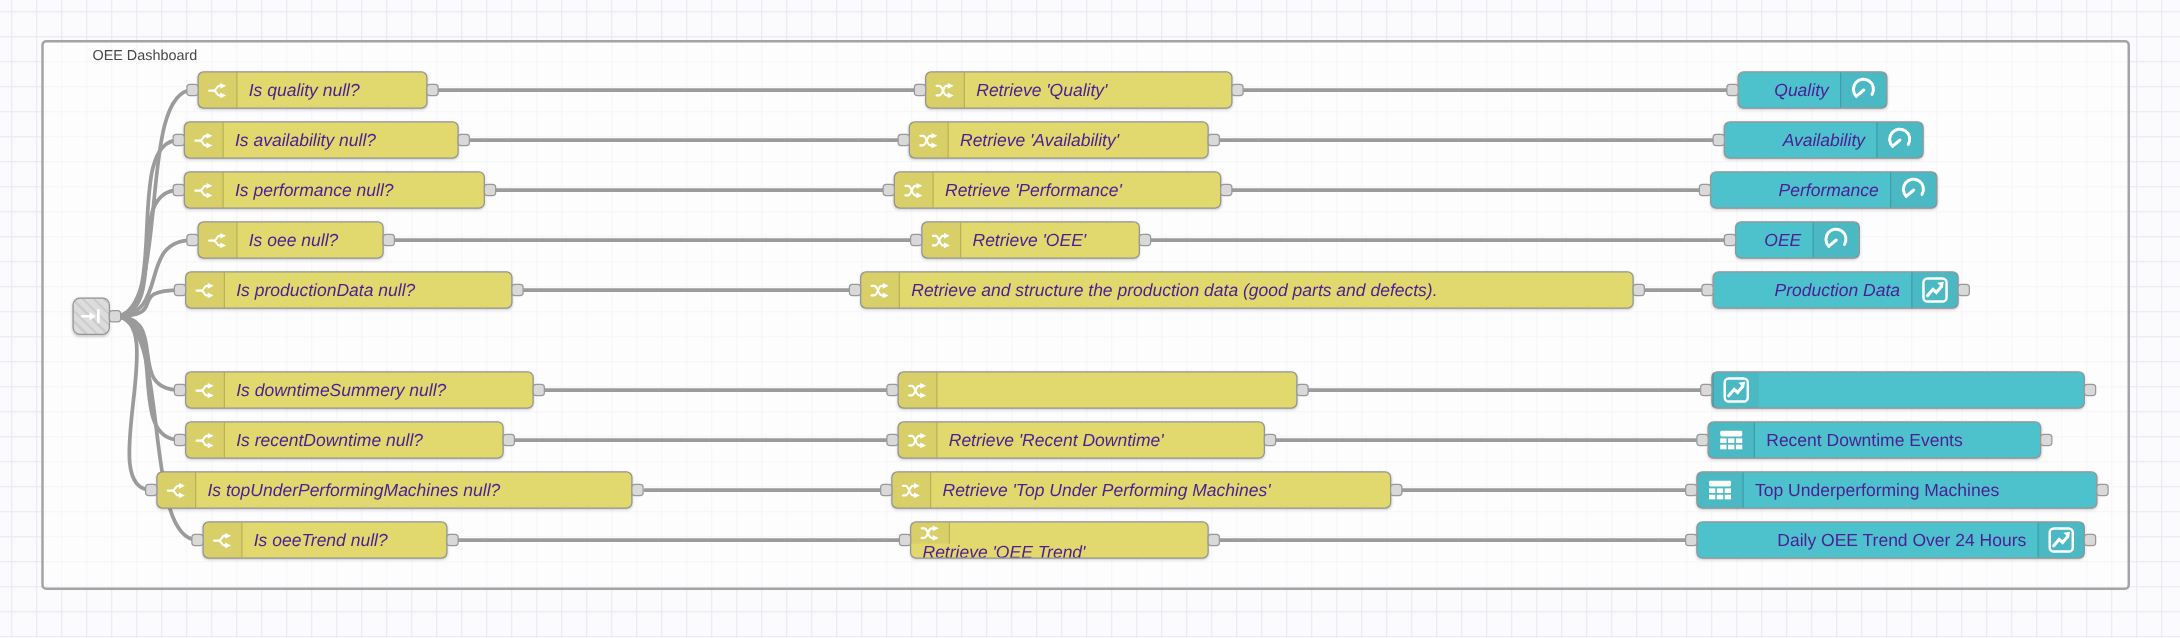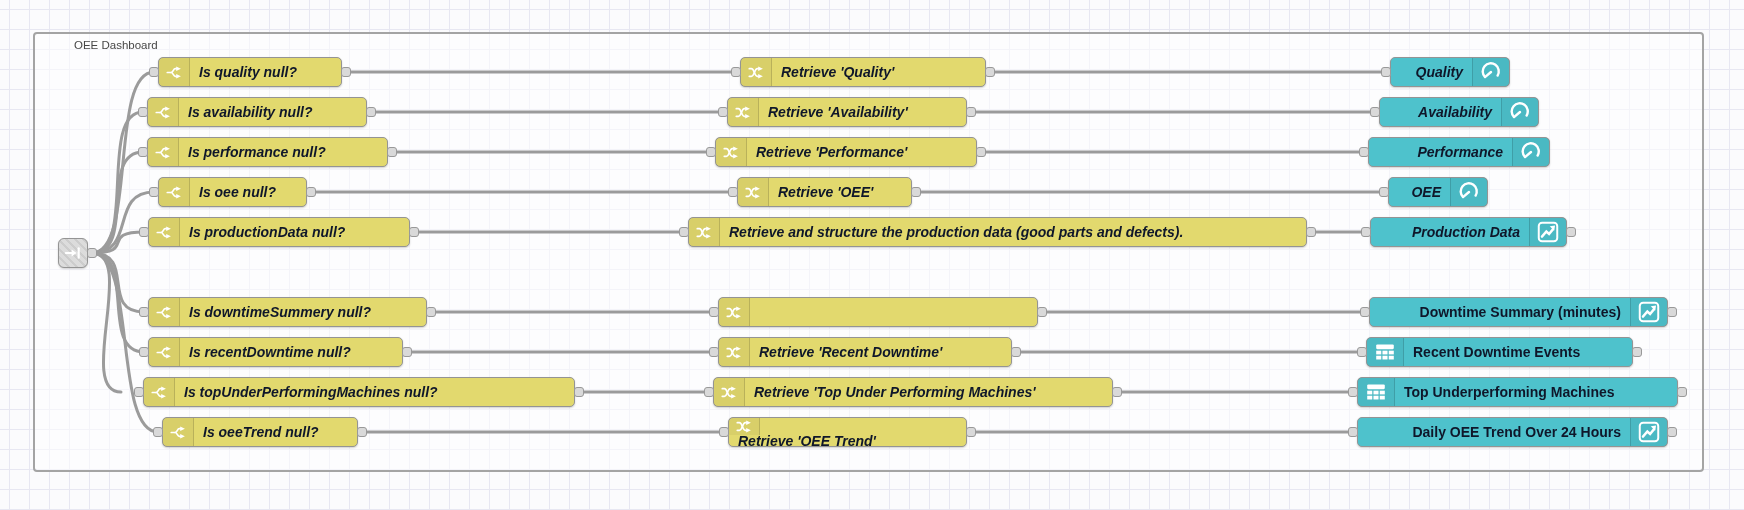--- a/index.html
+++ b/index.html
@@ -57,25 +57,24 @@
     flex:0 0 auto;
   }
   .node .icon-area.side-left{width:30px;border-right:1px solid rgba(0,0,0,0.14);background:rgba(0,0,0,0.045);}
   .node .icon-area.side-right{width:36px;border-left:1px solid rgba(0,0,0,0.14);background:rgba(0,0,0,0.045);}
   .node .icon-area.side-only{width:100%;background:transparent;}
   .ui-node .icon-area.side-left{width:36px;}
   .node .label{
     flex:1 1 auto;
     display:flex;align-items:center;
     font-size:14px;
-    color:#0f172a;
+    color:#4c1d95;
     padding:0 9px;
     white-space:nowrap;
     overflow:hidden;
-    font-weight:bold;
   }
   .node .label.align-right{justify-content:flex-end;}
   .node .label.italic{font-style:italic;}
   .port{
     position:absolute;
     width:10px;height:10px;
     background:#d9d9d9;
     border:1px solid #999;
     border-radius:3px;
     box-sizing:border-box;
@@ -236,21 +235,21 @@
             <path d="M6 10 C8.5 10 8.5 14.5 11 14.5 H12"></path>
           </g>
           <path d="M12 2.8 L17.5 5.5 L12 8.2 Z" fill="#fff"></path>
           <path d="M12 11.8 L17.5 14.5 L12 17.2 Z" fill="#fff"></path>
         </svg>
       </span>
       <span class="label italic">Is recentDowntime null?</span>
       <span class="port in"></span>
       <span class="port out"></span>
     </div>
-    <div class="node" style="left: 143px; top: 377px; width: 432px; background: rgb(226, 217, 110);">
+    <div class="node" style="left: 125px; top: 377px; width: 381px; background: rgb(226, 217, 110);">
       <span class="icon-area side-left">
         <svg width="17" height="17" viewBox="0 0 20 20">
           <g stroke="#fff" stroke-width="2" fill="none" stroke-linecap="round">
             <path d="M1.5 10 H6 C8.5 10 8.5 5.5 11 5.5 H12"></path>
             <path d="M6 10 C8.5 10 8.5 14.5 11 14.5 H12"></path>
           </g>
           <path d="M12 2.8 L17.5 5.5 L12 8.2 Z" fill="#fff"></path>
           <path d="M12 11.8 L17.5 14.5 L12 17.2 Z" fill="#fff"></path>
         </svg>
       </span>
@@ -453,21 +452,20 @@
         <svg width="22" height="22" viewBox="0 0 20 20">
           <rect x="1.6" y="1.6" width="16.8" height="16.8" rx="3" fill="none" stroke="#fff" stroke-width="1.8"></rect>
           <path d="M4.5 14.2 L8.5 9.6 L11 11.8 L14.6 7.4" stroke="#fff" stroke-width="2.2" fill="none" stroke-linecap="round"></path>
           <path d="M11.6 4.8 L16.4 4.0 L15.6 8.8 Z" fill="#fff"></path>
         </svg>
       </span>
       <span class="port in"></span>
       <span class="port out"></span>
     </div>
     <div class="node ui-node" style="left: 1369px; top: 297px; width: 299px; background: rgb(78, 194, 204);">
-      <span class="label align-right">Downtime Summary (minutes)</span>
       <span class="icon-area side-right">
         <svg width="22" height="22" viewBox="0 0 20 20">
           <rect x="1.6" y="1.6" width="16.8" height="16.8" rx="3" fill="none" stroke="#fff" stroke-width="1.8"></rect>
           <path d="M4.5 14.2 L8.5 9.6 L11 11.8 L14.6 7.4" stroke="#fff" stroke-width="2.2" fill="none" stroke-linecap="round"></path>
           <path d="M11.6 4.8 L16.4 4.0 L15.6 8.8 Z" fill="#fff"></path>
         </svg>
       </span>
       <span class="port in"></span>
       <span class="port out"></span>
     </div>

